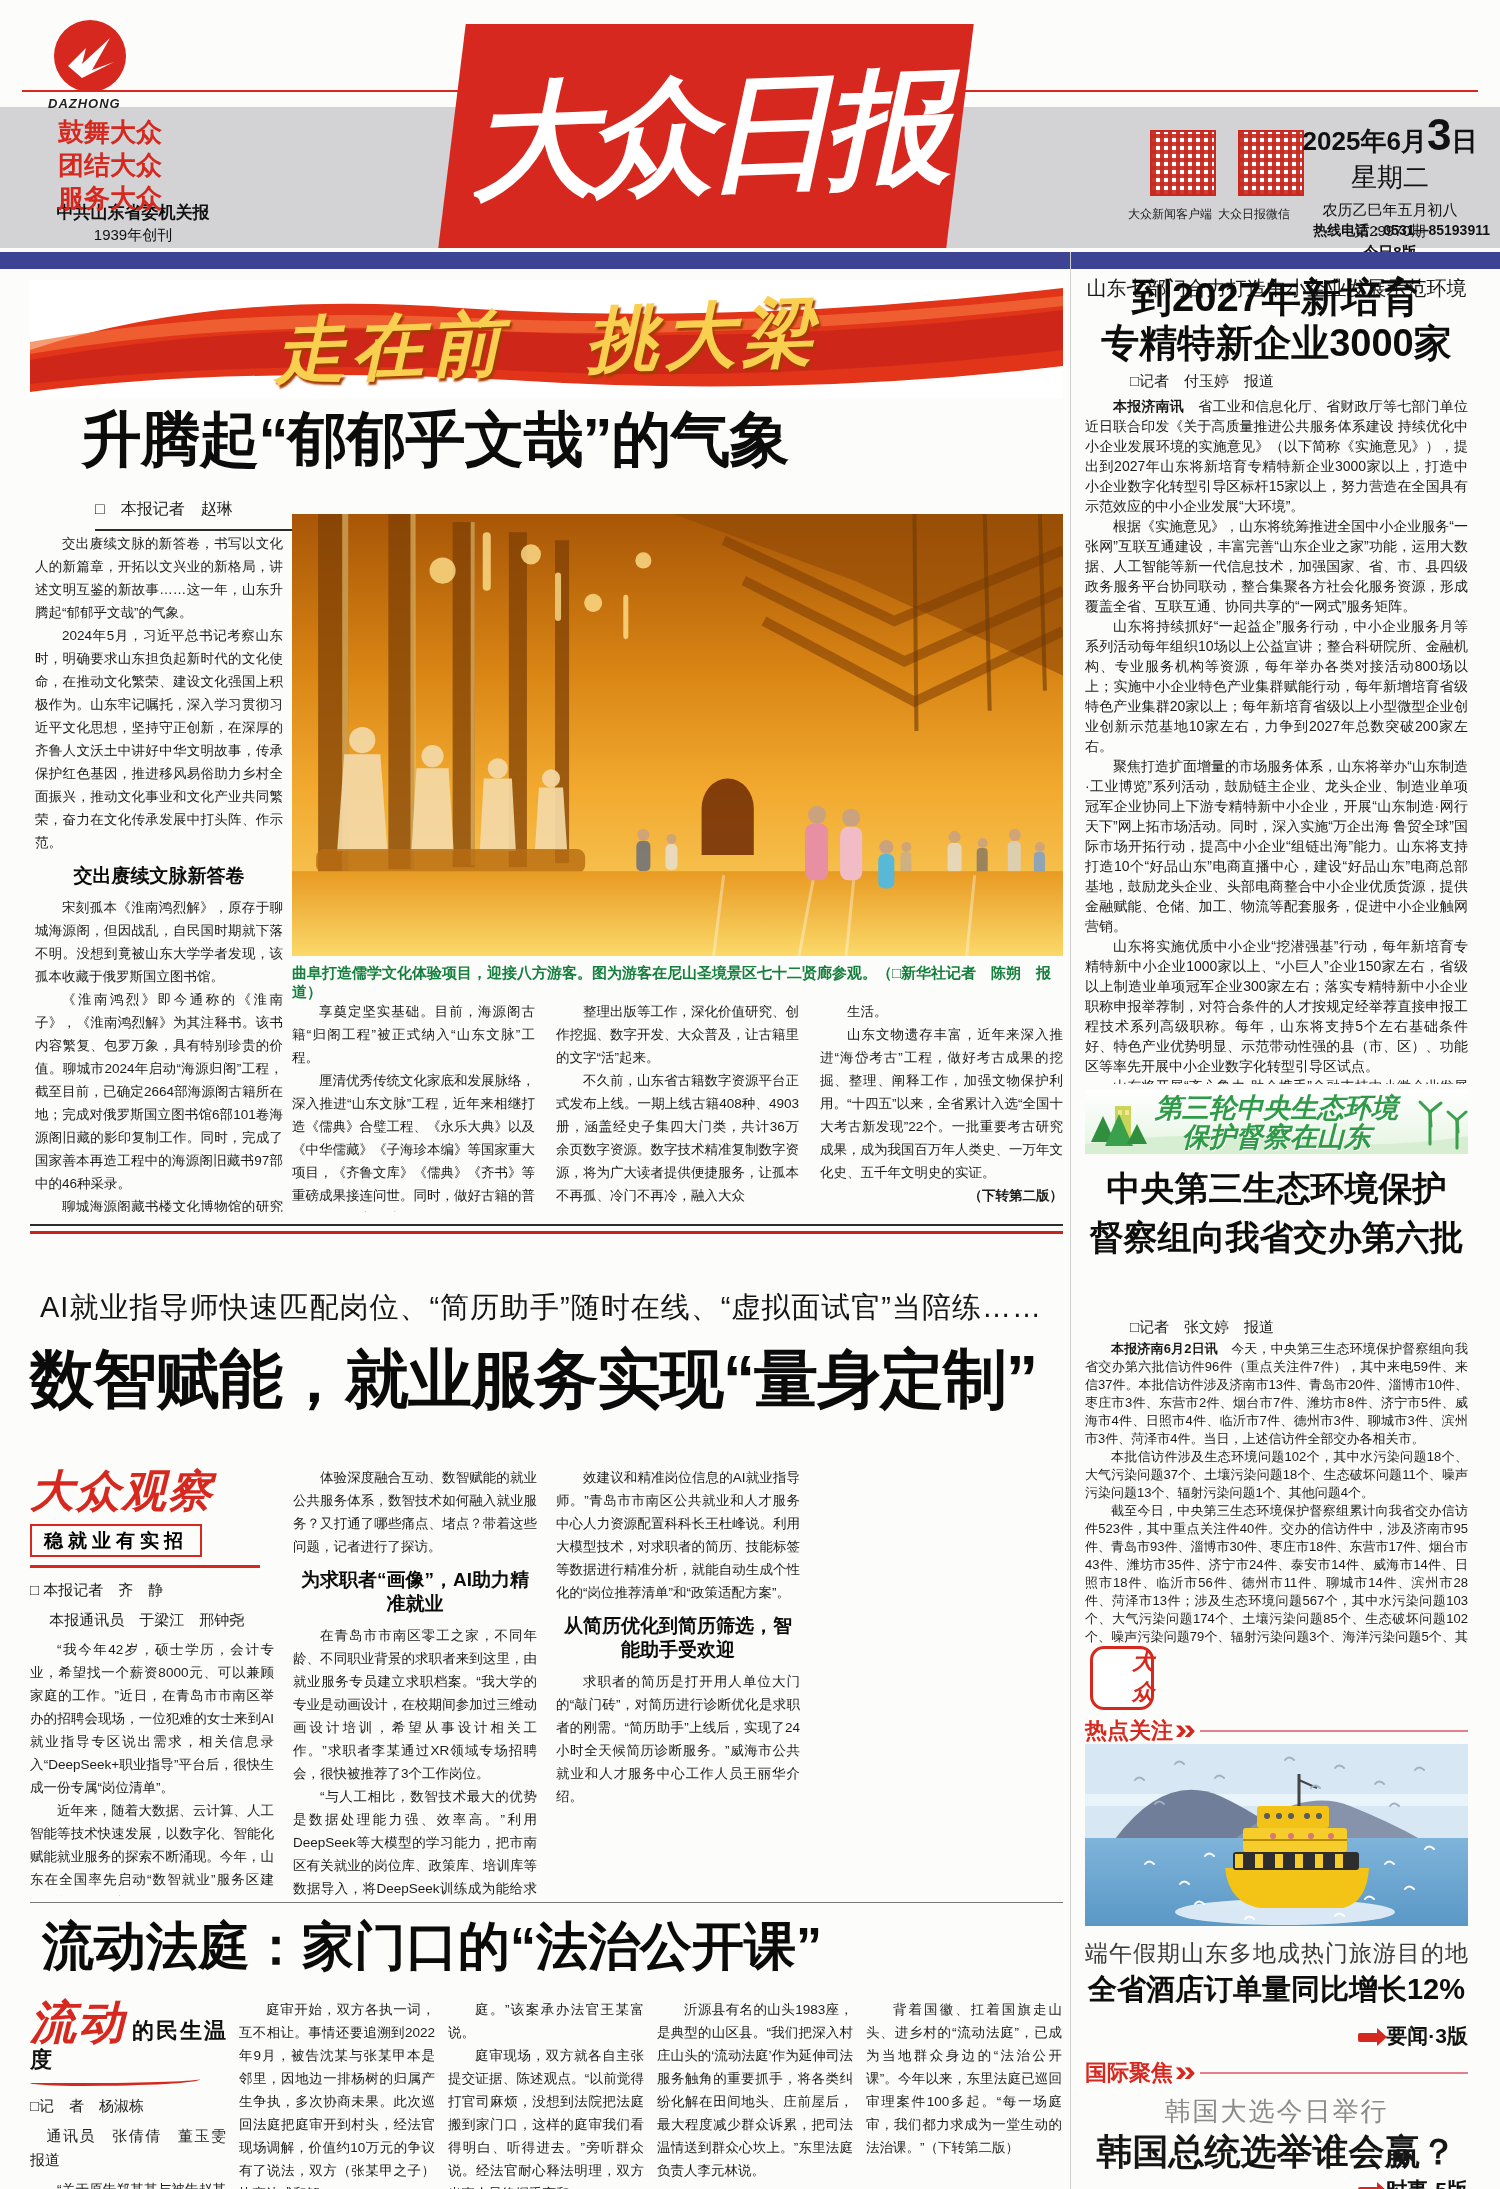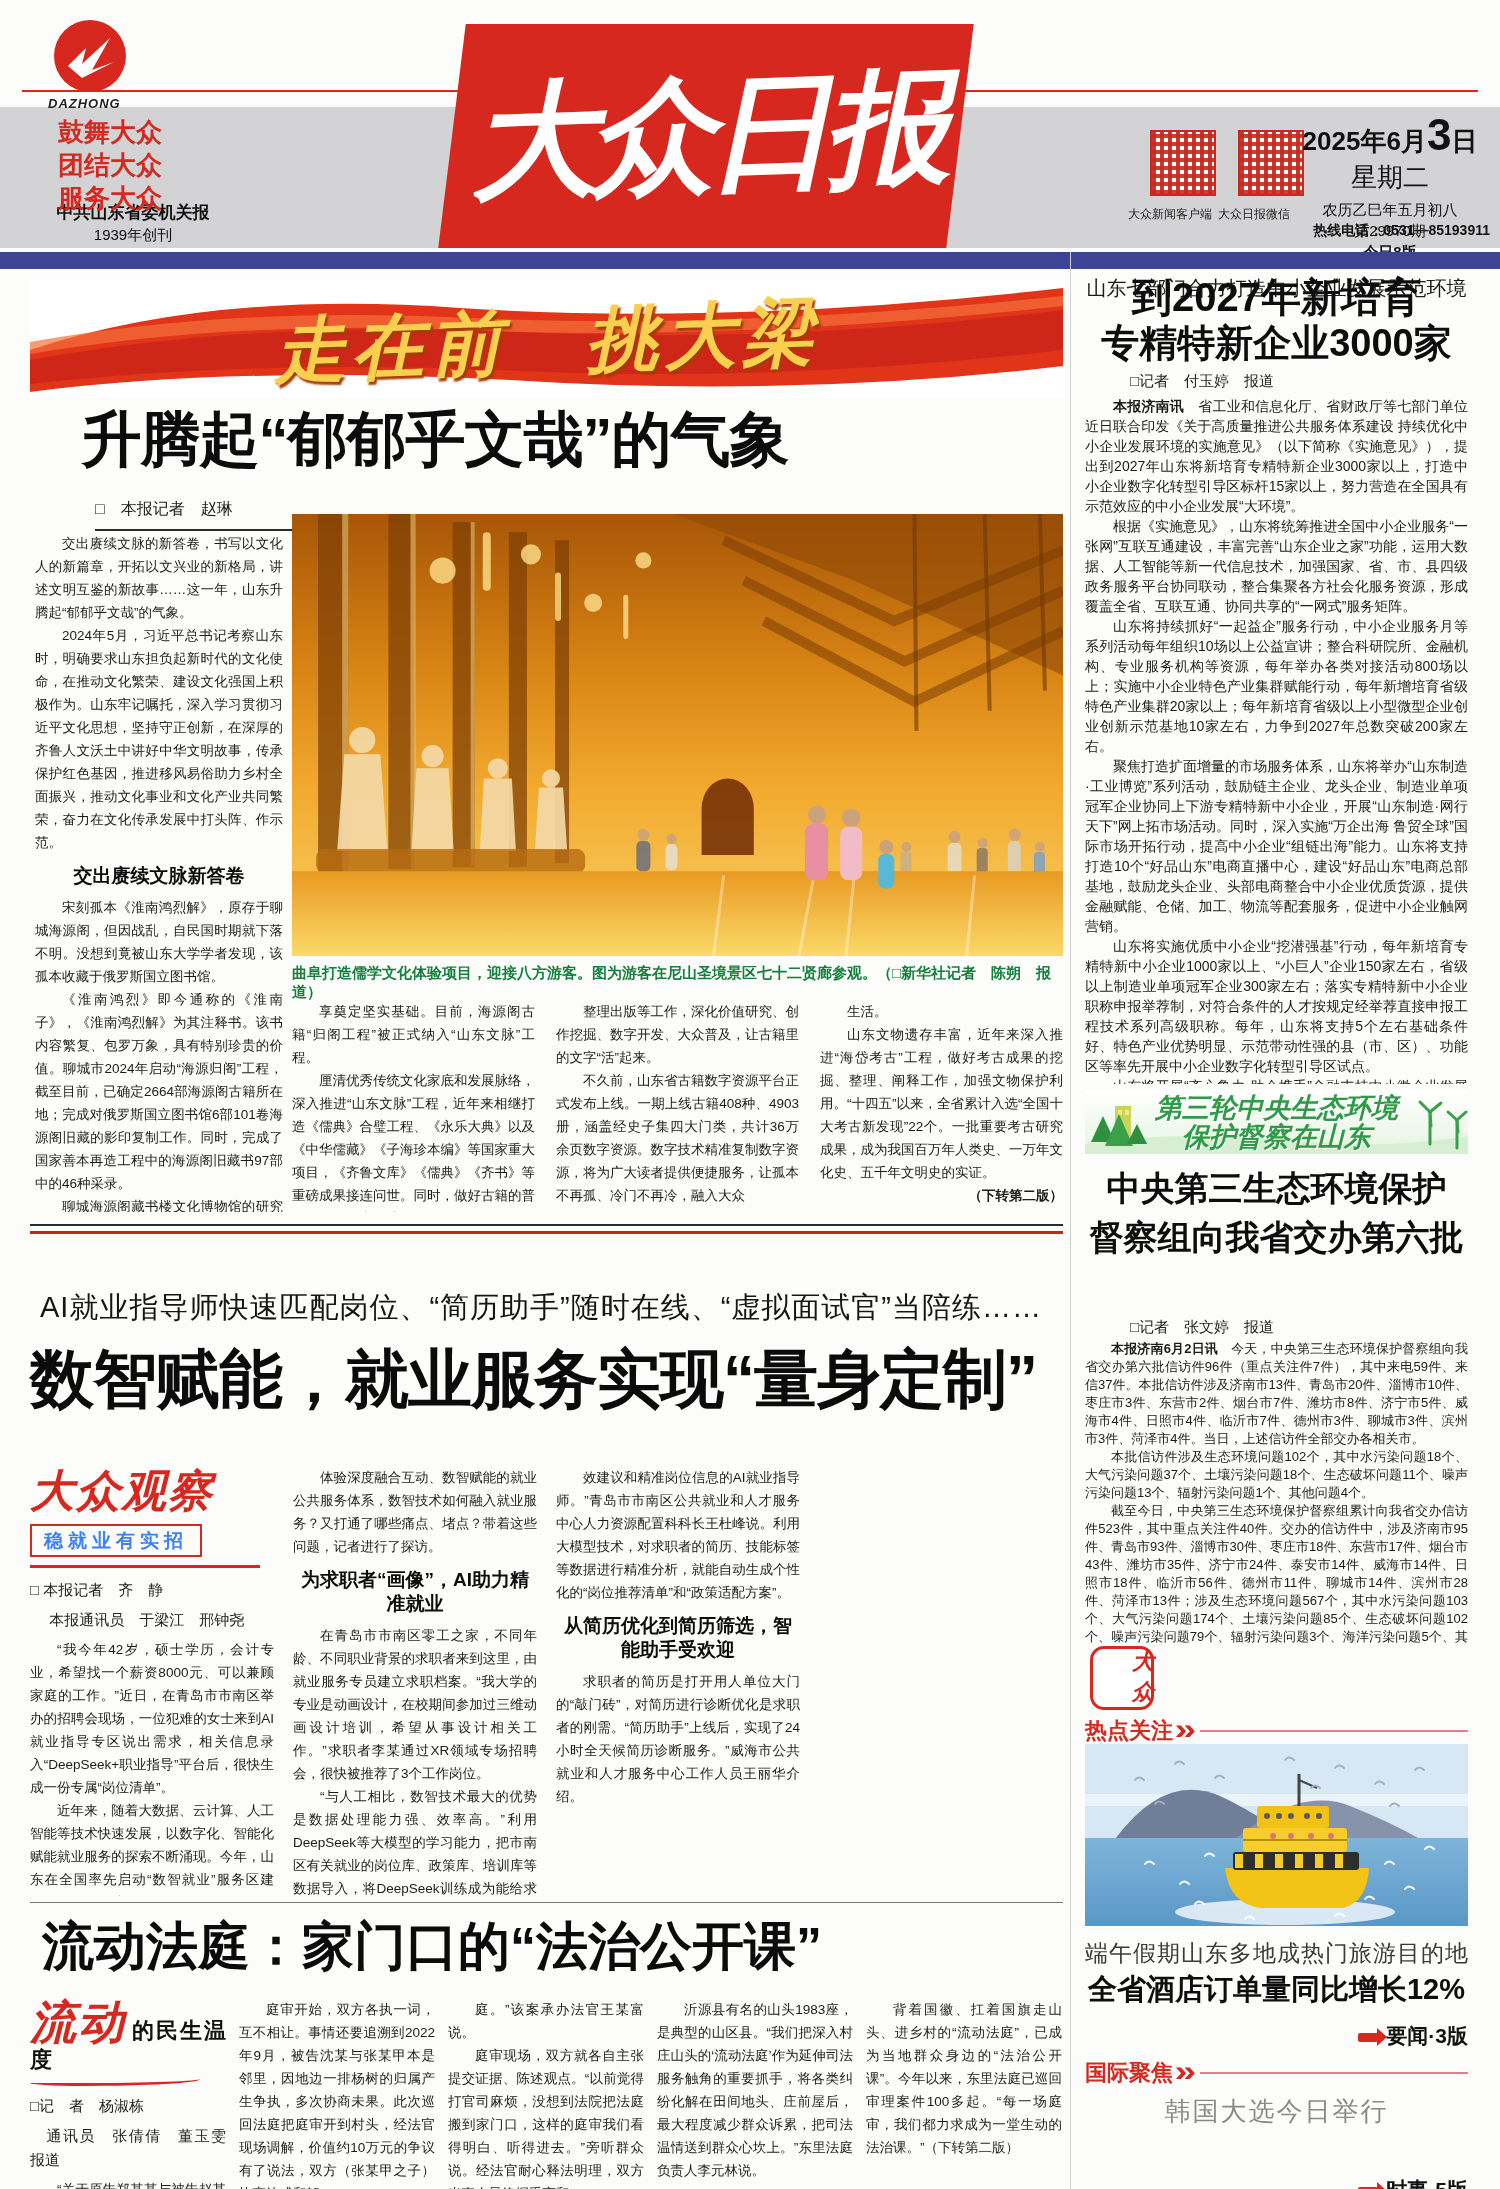--- a/index.html
+++ b/index.html
@@ -49,21 +49,21 @@
   
   .rule-dark{position:absolute;top:1224px;left:30px;width:1033px;height:2px;background:#2c2c2c;}
   .rule-red{position:absolute;top:1231px;left:30px;width:1033px;height:3px;background:#c9241b;}
   
   .a2-kicker{position:absolute;top:1288px;left:40px;width:1020px;font-size:29px;color:#151515;font-weight:500;letter-spacing:1px;white-space:nowrap;}
   .a2-headline{position:absolute;top:1336px;left:30px;width:1033px;font-size:64px;font-weight:900;color:#0b0b0b;letter-spacing:-1px;white-space:nowrap;}
   .a2-cols{position:absolute;top:1466px;left:30px;width:1033px;height:430px;display:flex;gap:19px;}
   .a2-cols .col{width:244px;height:430px;}
   .gc-box{border:0;margin-bottom:10px;}
   .gc-title{font-family:"Liberation Serif","DejaVu Serif",serif;font-style:italic;font-weight:900;font-size:44px;color:#d6281f;letter-spacing:2px;line-height:52px;}
-  .gc-tag{display:inline-block;margin-top:6px;border:2px solid #d6281f;color:#3b82f6;font-weight:bold;font-size:19px;letter-spacing:5px;padding:3px 12px;}
+  .gc-tag{display:inline-block;margin-top:6px;border:2px solid #d6281f;color:#000000;font-weight:bold;font-size:19px;letter-spacing:5px;padding:3px 12px;}
   .gc-rule{margin-top:8px;height:3px;background:#d6281f;width:230px;}
   .a2-byline{font-size:15px;line-height:24px;color:#222;text-indent:0 !important;margin-bottom:6px;}
   
   .rule-thin{position:absolute;top:1902px;left:30px;width:1033px;height:1px;background:#777;}
   .a3-headline{position:absolute;top:1912px;left:42px;font-size:52px;font-weight:900;color:#0b0b0b;white-space:nowrap;}
   .a3-cols{position:absolute;top:1998px;left:30px;width:1033px;height:191px;display:flex;gap:13px;}
   .a3-cols .col{width:196px;height:191px;}
   .ld-title{font-family:"Liberation Serif","DejaVu Serif",serif;font-style:italic;font-weight:900;font-size:46px;color:#d6281f;line-height:50px;display:inline;}
   .ld-rest{font-size:22px;font-weight:900;color:#111;}
   .ld-swoosh{width:170px;height:10px;border-bottom:3px solid #d6281f;border-radius:0 0 90% 40%;margin:2px 0 8px;}
@@ -474,15 +474,16 @@
   <div class="d-kicker1">端午假期山东多地成热门旅游目的地</div>
   <div class="d-head1">全省酒店订单量同比增长12%</div>
   <div class="pointer" style="top:2022px;"><span class="arrow"></span><span>要闻·3版</span></div>
 
   <div class="seclabel" style="top:2058px;">
     <span class="lab">国际聚焦</span>
     <span class="chev">»</span>
     <span class="ln"></span>
   </div>
   <div class="d-kicker2">韩国大选今日举行</div>
+  <div class="d-head2">韩国总统选举谁会赢？</div>
   <div class="pointer" style="top:2176px;"><span class="arrow"></span><span>时事·5版</span></div>
 
 </div>
 
 </body></html>

